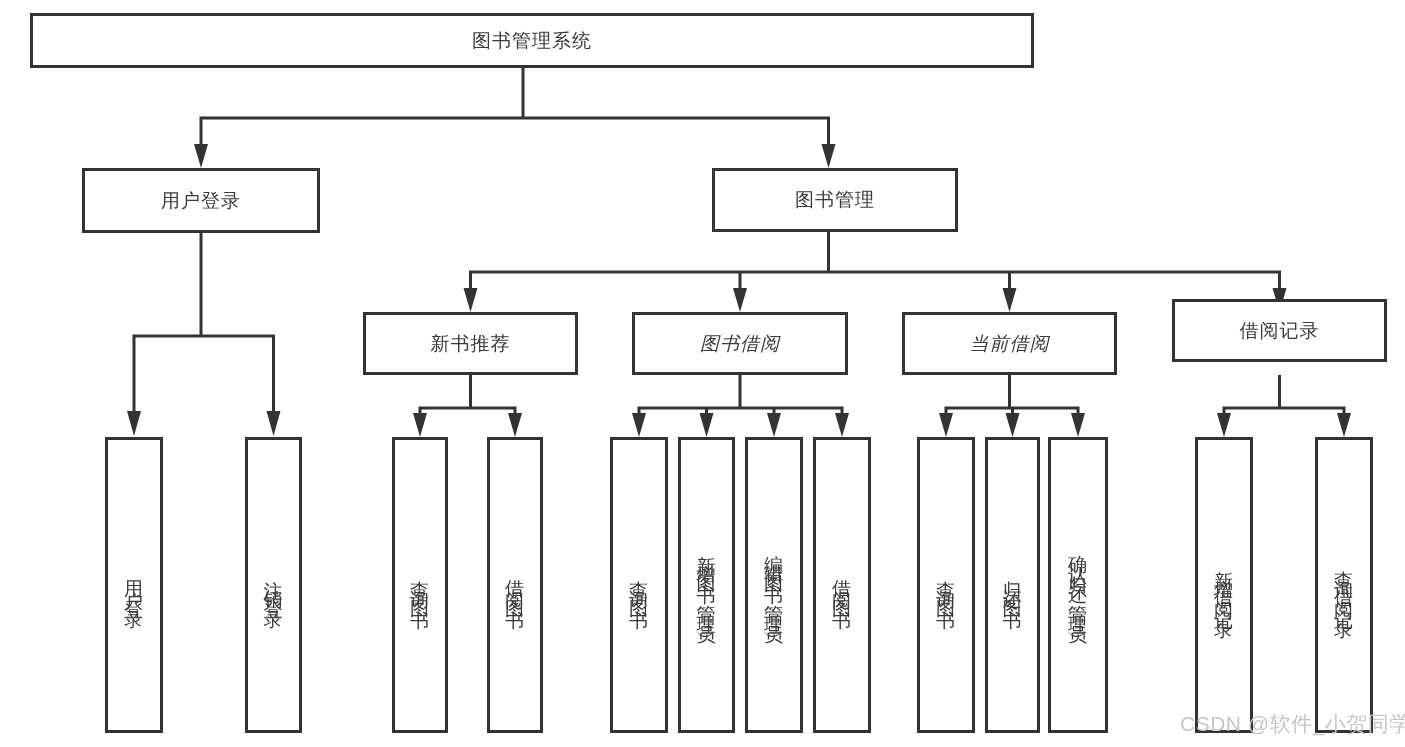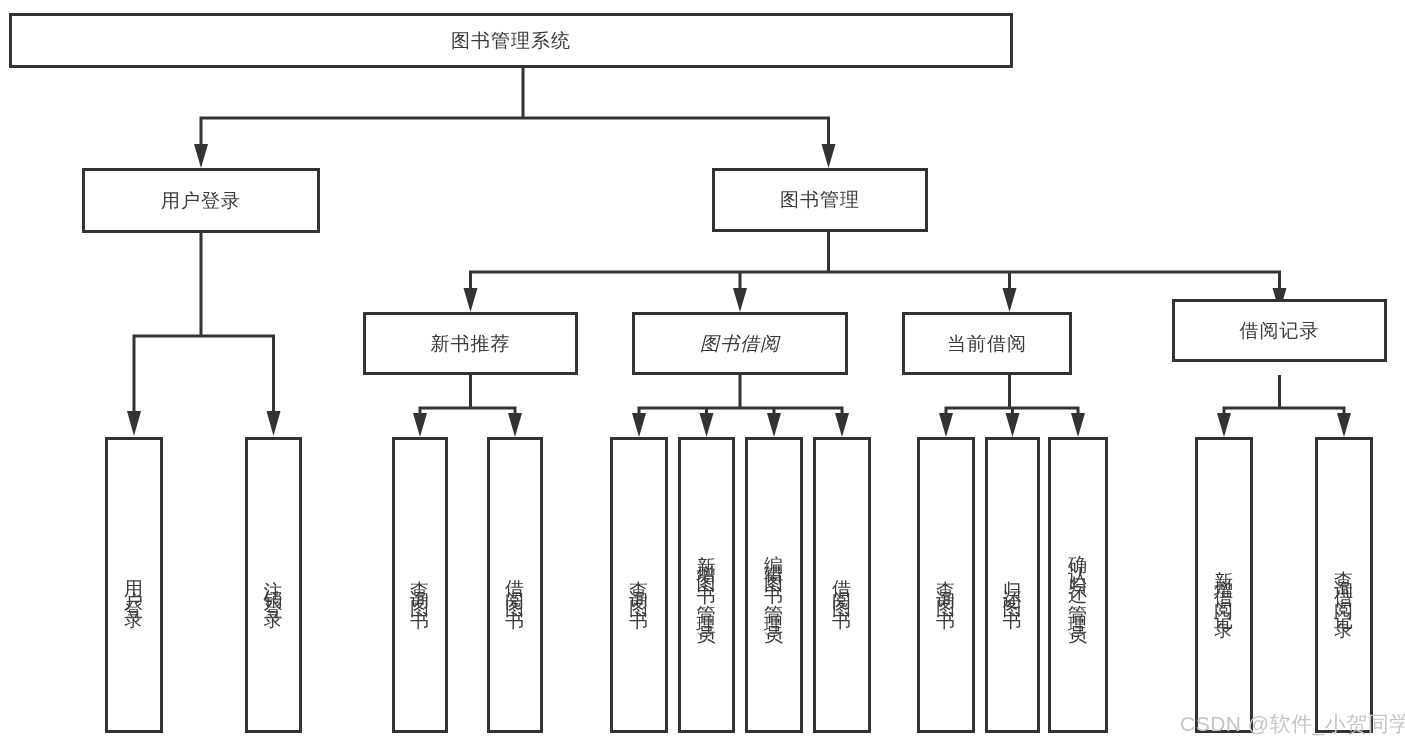--- a/index.html
+++ b/index.html
@@ -109,28 +109,28 @@
     <path class="stroke" d="M1009.5,375 V408 M944.5,408 H1079.5 M946,408 V415 M1012.5,408 V415 M1078,408 V415"></path>
     <polygon class="head" points="939,413 953,413 946,437"></polygon>
     <polygon class="head" points="1005.5,413 1019.5,413 1012.5,437"></polygon>
     <polygon class="head" points="1071,413 1085,413 1078,437"></polygon>
 
     <path class="stroke" d="M1279.5,375 V408 M1222.5,408 H1345.5 M1224,408 V415 M1344,408 V415"></path>
     <polygon class="head" points="1217,413 1231,413 1224,437"></polygon>
     <polygon class="head" points="1337,413 1351,413 1344,437"></polygon>
   </svg>
 
-  <div class="node-h" style="left:9px; top:13px; width:1004px; height:55px;">图书管理系统</div>
+  <div class="node-h" style="left:30px; top:13px; width:1004px; height:55px;">图书管理系统</div>
 
   <div class="node-h" style="left:82px; top:168px; width:238px; height:65px;">用户登录</div>
-  <div class="node-h" style="left:712px; top:168px; width:216px; height:64px;">图书管理</div>
+  <div class="node-h" style="left:712px; top:168px; width:246px; height:64px;">图书管理</div>
 
   <div class="node-h" style="left:363px; top:312px; width:215px; height:63px;">新书推荐</div>
   <div class="node-h" style="left:632px; top:312px; width:216px; height:63px;font-style:italic;">图书借阅</div>
-  <div class="node-h" style="left:902px; top:312px; width:170px; height:63px;">当前借阅</div>
+  <div class="node-h" style="left:902px; top:312px; width:215px; height:63px;font-style:italic;">当前借阅</div>
   <div class="node-h" style="left:1172px; top:299px; width:215px; height:63px;">借阅记录</div>
 
   <div class="node-v" style="left:105px; top:437px; width:58px; height:296px;">
     <span class="vtext">用户登录</span>
   </div>
   <div class="node-v" style="left:245px; top:437px; width:57px; height:296px;">
     <span class="vtext">注销登录</span>
   </div>
 
   <div class="node-v" style="left:392px; top:437px; width:56px; height:296px;">

